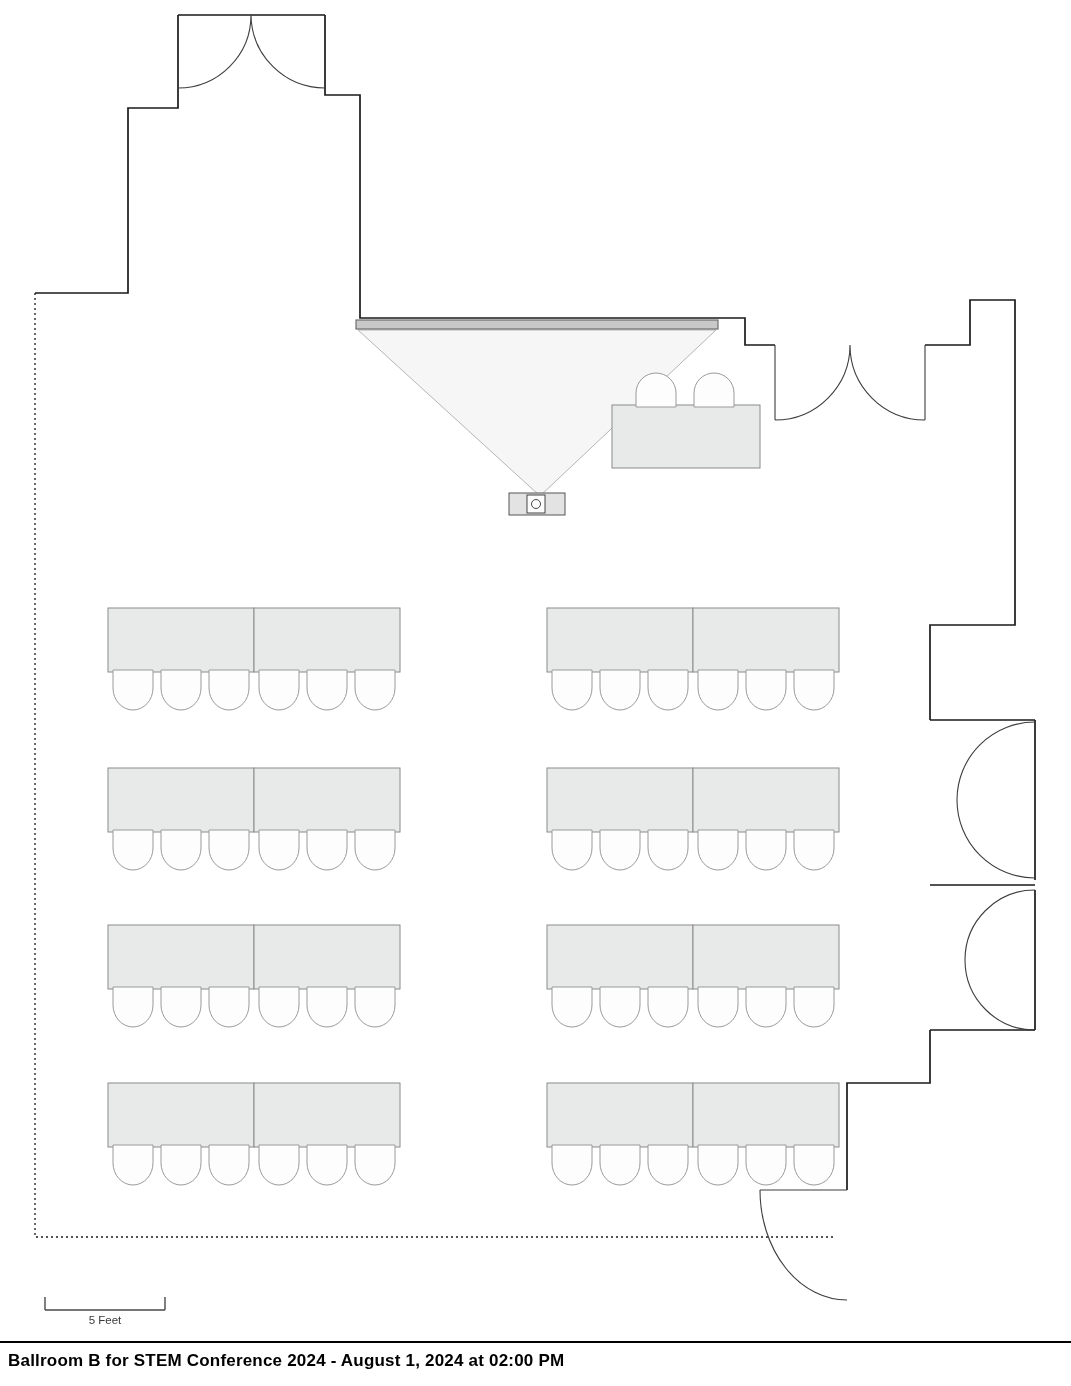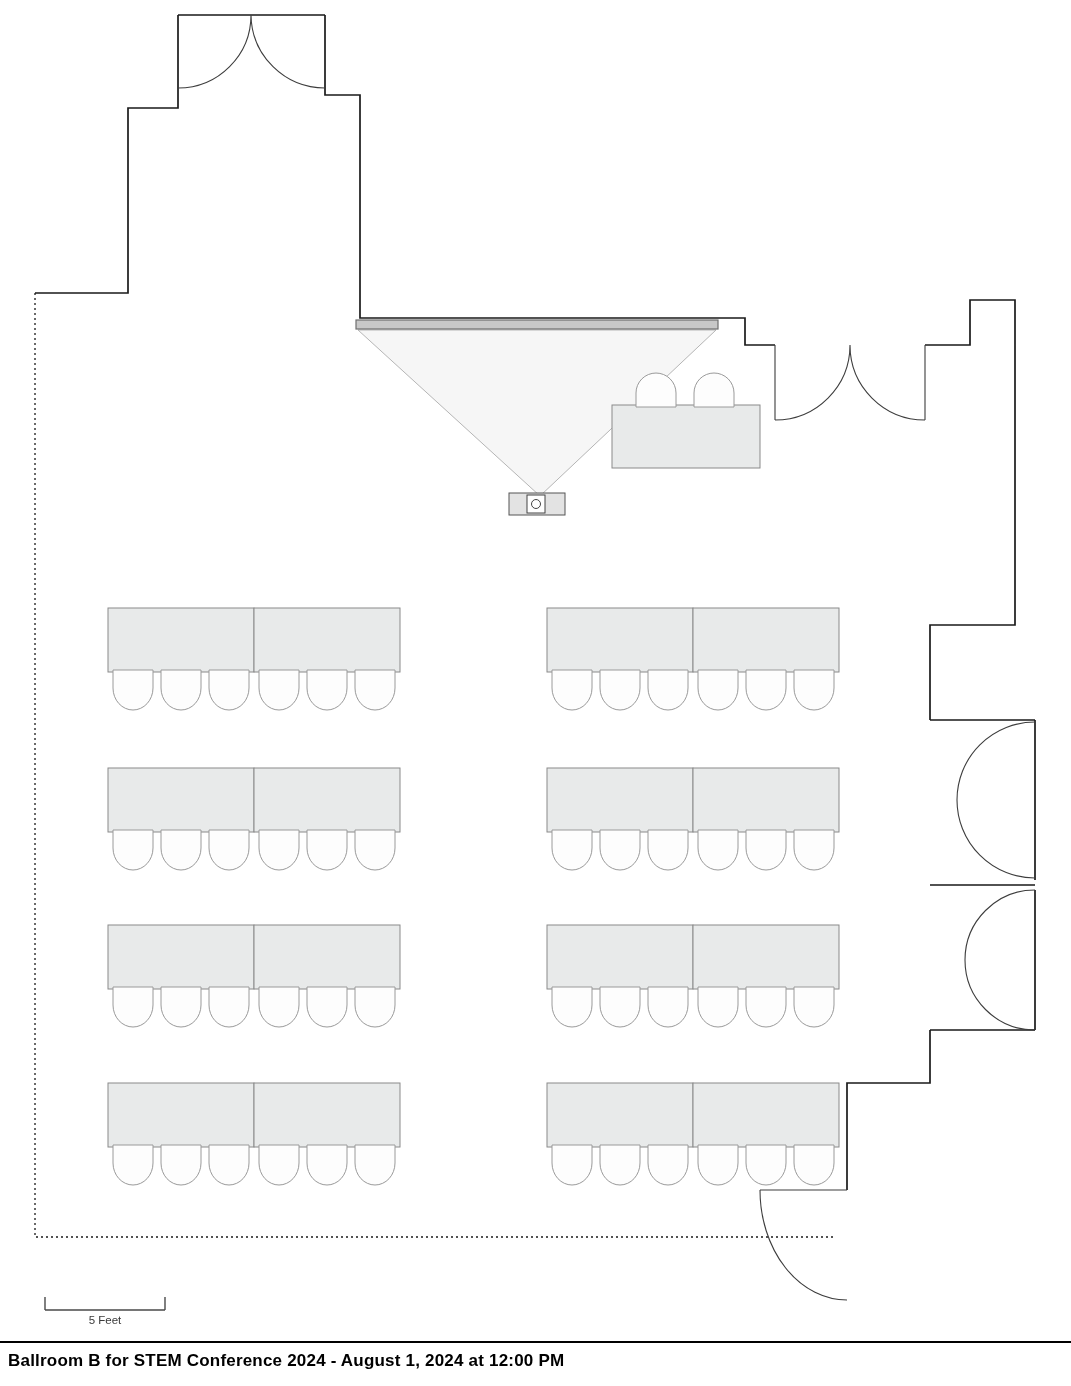--- a/index.html
+++ b/index.html
@@ -140,16 +140,16 @@
         </g>
       </g>
 
     <g>
       <path d="M45,1297 V1310 M45,1310 H165 M165,1297 V1310" fill="none" stroke="#4a4a4a" stroke-width="1.4"></path>
       <text x="105" y="1324" text-anchor="middle" font-size="11.5" fill="#3a3a3a">5 Feet</text>
     </g>
   </svg>
 
   <div id="footer">
-    <div class="title">Ballroom B for STEM Conference 2024 - August 1, 2024 at 12:00 PM</div>
+    <div class="title">Ballroom B for STEM Conference 2024 - August 1, 2024 at 02:00 PM</div>
   </div>
 
 </div>
 
 </body></html>

